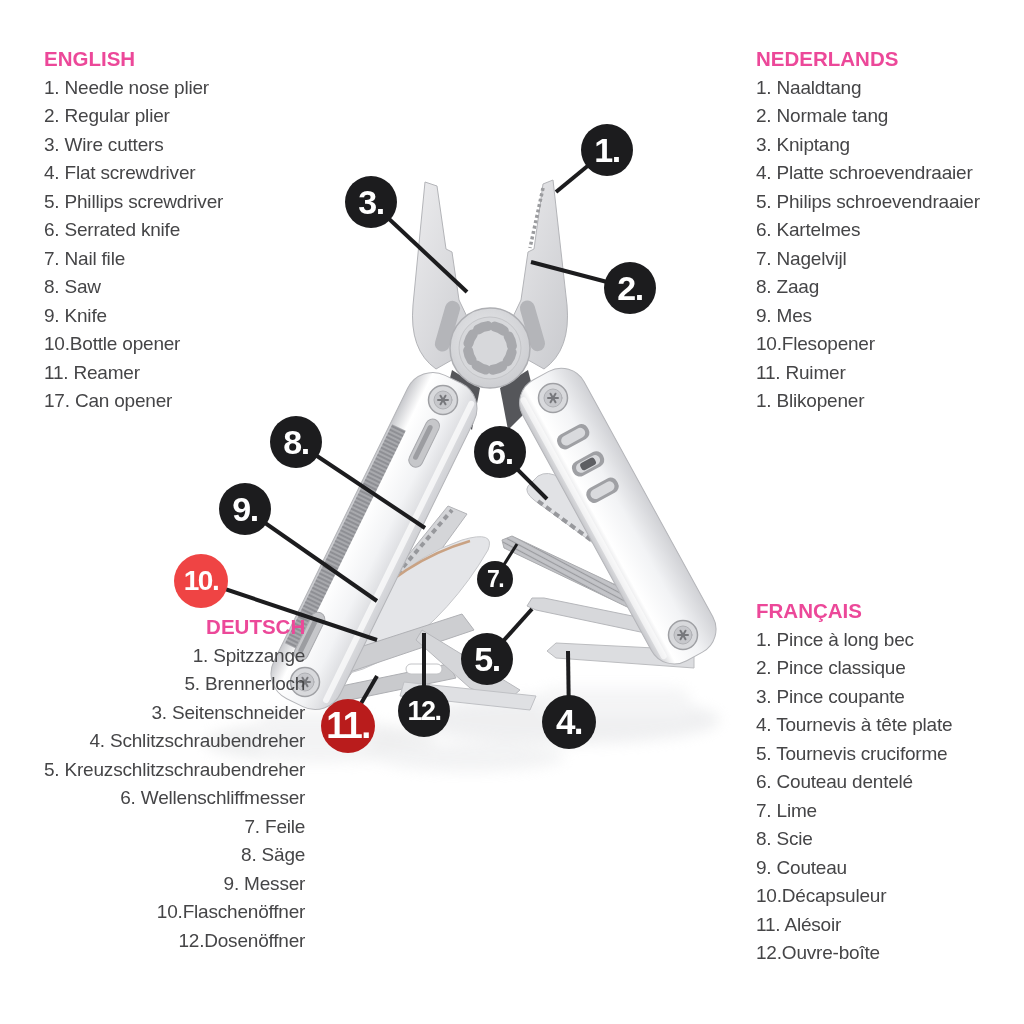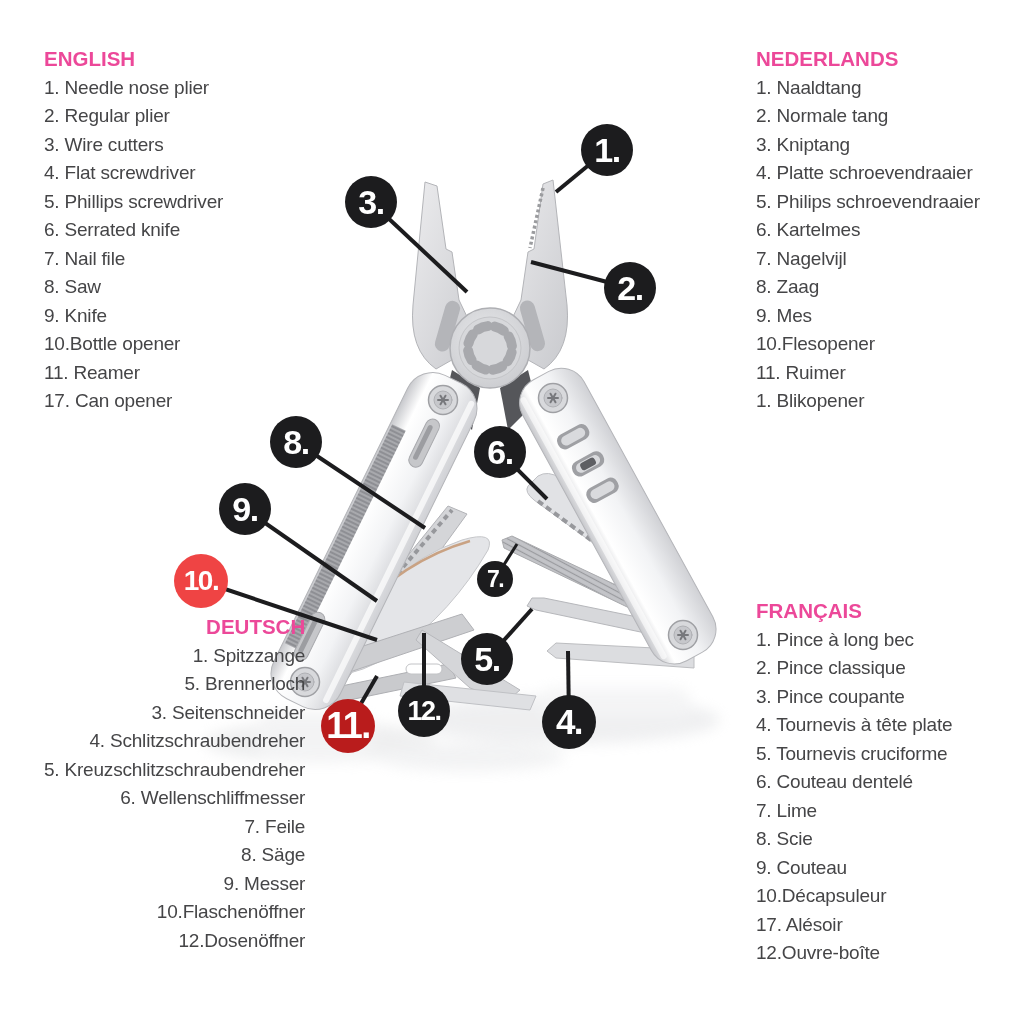--- a/index.html
+++ b/index.html
@@ -236,18 +236,18 @@
         <li>1. Pince à long bec</li>
         <li>2. Pince classique</li>
         <li>3. Pince coupante</li>
         <li>4. Tournevis à tête plate</li>
         <li>5. Tournevis cruciforme</li>
         <li>6. Couteau dentelé</li>
         <li>7. Lime</li>
         <li>8. Scie</li>
         <li>9. Couteau</li>
         <li>10.Décapsuleur</li>
-        <li>17. Alésoir</li>
+        <li>11. Alésoir</li>
         <li>12.Ouvre-boîte</li>
       </ul>
   </div>
 
 </div>
 
 </body></html>

